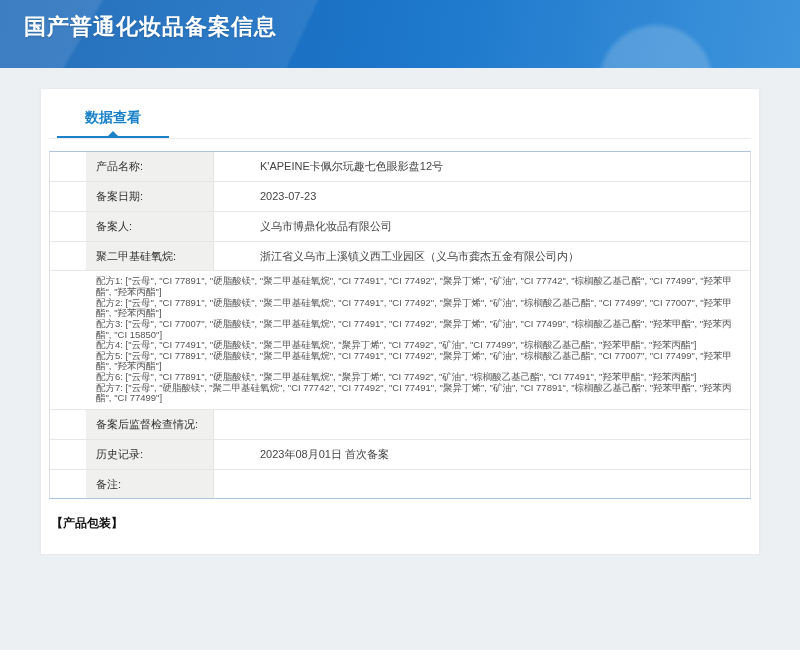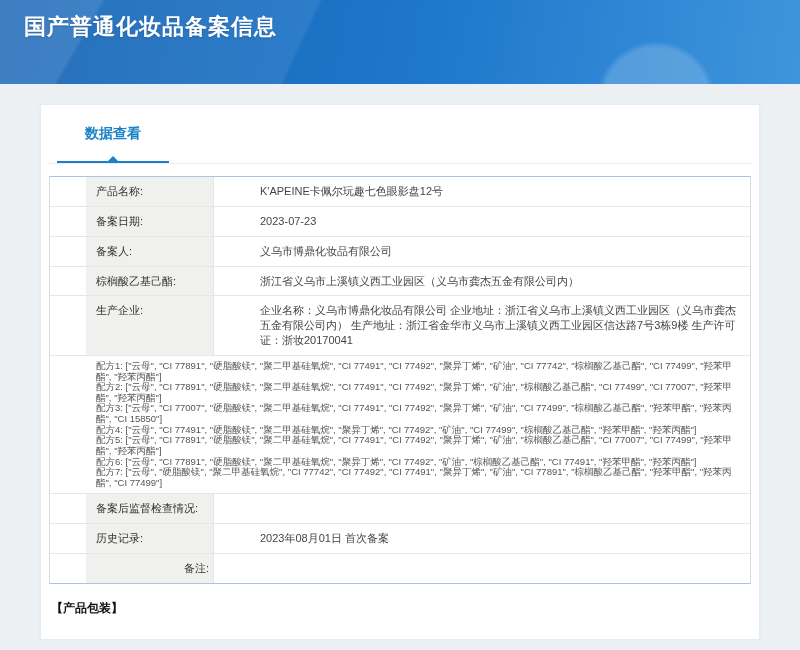--- a/index.html
+++ b/index.html
@@ -1,47 +1,47 @@
 <!DOCTYPE html>
 <html><head>
 <meta charset="utf-8">
 <style>
   * { margin:0; padding:0; box-sizing:border-box; }
   html,body { width:800px; background:#edf0f3; font-family:"Liberation Sans","DejaVu Sans",sans-serif; color:#333; }
 
   
   .banner{
-    height:84px;
+    height:68px;
     background:
       linear-gradient(120deg, rgba(255,255,255,.10) 12%, rgba(255,255,255,0) 12.5%),
       linear-gradient(115deg, rgba(255,255,255,.08) 38%, rgba(255,255,255,0) 38.5%),
       radial-gradient(circle at 82% 120%, rgba(255,255,255,.18) 0 8%, rgba(255,255,255,0) 9%),
       linear-gradient(100deg,#1563b4 0%,#1e78cc 55%,#3f95dc 100%);
     padding:12px 0 0 24px;
   }
   .banner h1{ color:#fff; font-size:22px; font-weight:bold; letter-spacing:1px; text-shadow:0 1px 2px rgba(0,0,0,.18); }
 
   
   .page{ padding:20px 40px 0 40px; }
   .card{ background:#fff; border:1px solid #e7eaee; box-shadow:0 1px 3px rgba(0,0,0,.04); padding:10px 8px 16px 8px; }
 
   
   .tabbar{ border-bottom:1px solid #ececec; padding-left:8px; margin-bottom:12px; }
   .tab{ display:inline-block; position:relative; width:112px; text-align:center;
-        font-size:14px; font-weight:bold; color:#1b82c9; padding:10px 0 18px 0; cursor:pointer;
+        font-size:14px; font-weight:bold; color:#1b82c9; padding:10px 0 9px 0; cursor:pointer;
         border-bottom:2px solid #1b82c9; }
   .tab .tri{ position:absolute; left:50%; bottom:0; margin-left:-5px; width:0; height:0;
         border-left:5px solid transparent; border-right:5px solid transparent; border-bottom:5px solid #1b82c9; }
 
   .section-title{ font-size:12px; font-weight:bold; color:#111; padding:6px 0 6px 2px; }
 
   
   .info-table{ border:1px solid #d9dee5; border-top:1px solid #aec4dd; border-bottom:1px solid #aec4dd; }
   .row{ display:flex; border-bottom:1px solid #e6e6e6; min-height:26px; }
-  .row:last-child{ border-bottom:none;text-align:right; }
+  .row:last-child{ border-bottom:none; }
   .cell{ font-size:11px; line-height:1.35;margin-left:36px; }
   .cell.label{ width:128px; flex:0 0 128px; background:#f0f0ee; color:#333; padding:7px 4px 7px 10px; border-right:1px solid #e6e6e6; }
   .cell.value{ flex:1; background:#fff; color:#444; padding:7px 10px; }
   .cell.value.small{ font-size:9.5px; line-height:1.12; padding:5px 10px; color:#555; }
   .ing-line{ word-break:break-all; }
 </style>
 </head>
 <body>
 
 <div class="banner">
@@ -66,26 +66,22 @@
       </div>
       <div class="row">
         <div class="cell label">备案日期:</div>
         <div class="cell value">2023-07-23</div>
       </div>
       <div class="row">
         <div class="cell label">备案人:</div>
         <div class="cell value">义乌市博鼎化妆品有限公司</div>
       </div>
       <div class="row">
-        <div class="cell label">棕榈酸乙基己酯:</div>
+        <div class="cell label">聚二甲基硅氧烷:</div>
         <div class="cell value">浙江省义乌市上溪镇义西工业园区（义乌市龚杰五金有限公司内）</div>
-      </div>
-      <div class="row">
-        <div class="cell label">生产企业:</div>
-        <div class="cell value">企业名称：义乌市博鼎化妆品有限公司 企业地址：浙江省义乌市上溪镇义西工业园区（义乌市龚杰五金有限公司内） 生产地址：浙江省金华市义乌市上溪镇义西工业园区信达路7号3栋9楼 生产许可证：浙妆20170041</div>
       </div>
       <div class="row">
         <div class="cell value small">
           <div class="ing-line">配方1: ["云母", "CI 77891", "硬脂酸镁", "聚二甲基硅氧烷", "CI 77491", "CI 77492", "聚异丁烯", "矿油", "CI 77742", "棕榈酸乙基己酯", "CI 77499", "羟苯甲酯", "羟苯丙酯"]</div>
           <div class="ing-line">配方2: ["云母", "CI 77891", "硬脂酸镁", "聚二甲基硅氧烷", "CI 77491", "CI 77492", "聚异丁烯", "矿油", "棕榈酸乙基己酯", "CI 77499", "CI 77007", "羟苯甲酯", "羟苯丙酯"]</div>
           <div class="ing-line">配方3: ["云母", "CI 77007", "硬脂酸镁", "聚二甲基硅氧烷", "CI 77491", "CI 77492", "聚异丁烯", "矿油", "CI 77499", "棕榈酸乙基己酯", "羟苯甲酯", "羟苯丙酯", "CI 15850"]</div>
           <div class="ing-line">配方4: ["云母", "CI 77491", "硬脂酸镁", "聚二甲基硅氧烷", "聚异丁烯", "CI 77492", "矿油", "CI 77499", "棕榈酸乙基己酯", "羟苯甲酯", "羟苯丙酯"]</div>
           <div class="ing-line">配方5: ["云母", "CI 77891", "硬脂酸镁", "聚二甲基硅氧烷", "CI 77491", "CI 77492", "聚异丁烯", "矿油", "棕榈酸乙基己酯", "CI 77007", "CI 77499", "羟苯甲酯", "羟苯丙酯"]</div>
           <div class="ing-line">配方6: ["云母", "CI 77891", "硬脂酸镁", "聚二甲基硅氧烷", "聚异丁烯", "CI 77492", "矿油", "棕榈酸乙基己酯", "CI 77491", "羟苯甲酯", "羟苯丙酯"]</div>
           <div class="ing-line">配方7: ["云母", "硬脂酸镁", "聚二甲基硅氧烷", "CI 77742", "CI 77492", "CI 77491", "聚异丁烯", "矿油", "CI 77891", "棕榈酸乙基己酯", "羟苯甲酯", "羟苯丙酯", "CI 77499"]</div>

